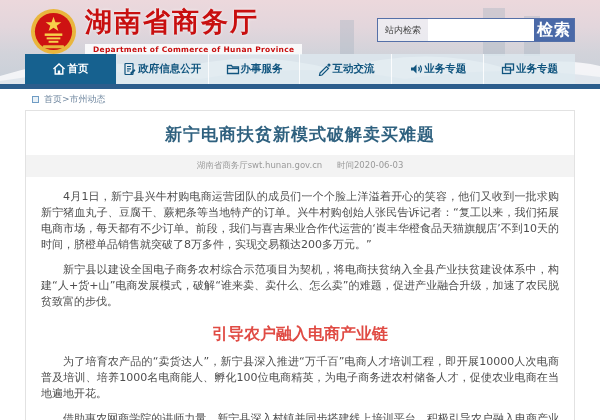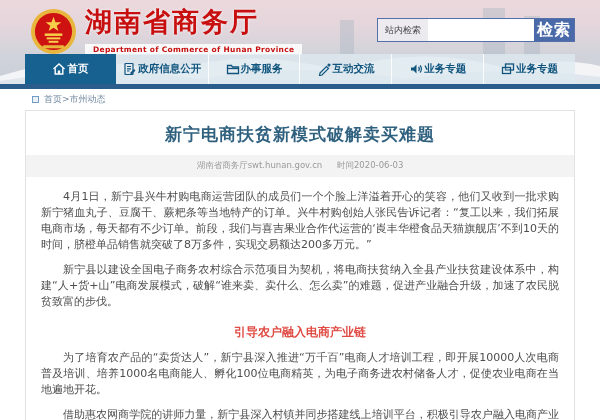--- a/index.html
+++ b/index.html
@@ -52,21 +52,21 @@
 
   
   .card { margin: 1px 25px 0; background: #ffffff; border: 1px solid #e2e2e2; }
   .card-title { text-align: center; color: #2f617f; font-size: 17px; font-weight: bold;
                 padding: 12px 15px 9px; letter-spacing: 1px; }
   .card-meta { background: #f3f3f3; text-align: center; font-size: 8.5px; color: #9a9a9a; padding: 5px 0; }
   .card-meta span { margin: 0 6px; }
   .card-body { padding: 3px 15px 10px; }
   .card-body p { margin: 9px 0; font-size: 11px; line-height: 16px; color: #4d4d4d;
                  text-indent: 2em; text-align: justify; }
-  .section-heading { text-align: center; color: #e04b44; font-size: 12px; font-weight: bold; margin: 14px 0 4px; }
+  .section-heading { text-align: center; color: #e04b44; font-size: 16px; font-weight: bold; margin: 14px 0 4px; }
 </style>
 </head>
 <body>
 
 <div class="banner">
   <div class="tower t1"></div>
   <div class="tower t2"></div>
   <div class="tower t3"></div>
   <svg class="banner-roofs" viewBox="0 0 600 55" preserveAspectRatio="none">
     <path d="M0 42 Q80 16 165 38 Q250 12 335 36 Q425 10 505 34 Q560 22 600 32 L600 55 L0 55 Z" fill="rgba(250,250,252,0.85)"></path>

